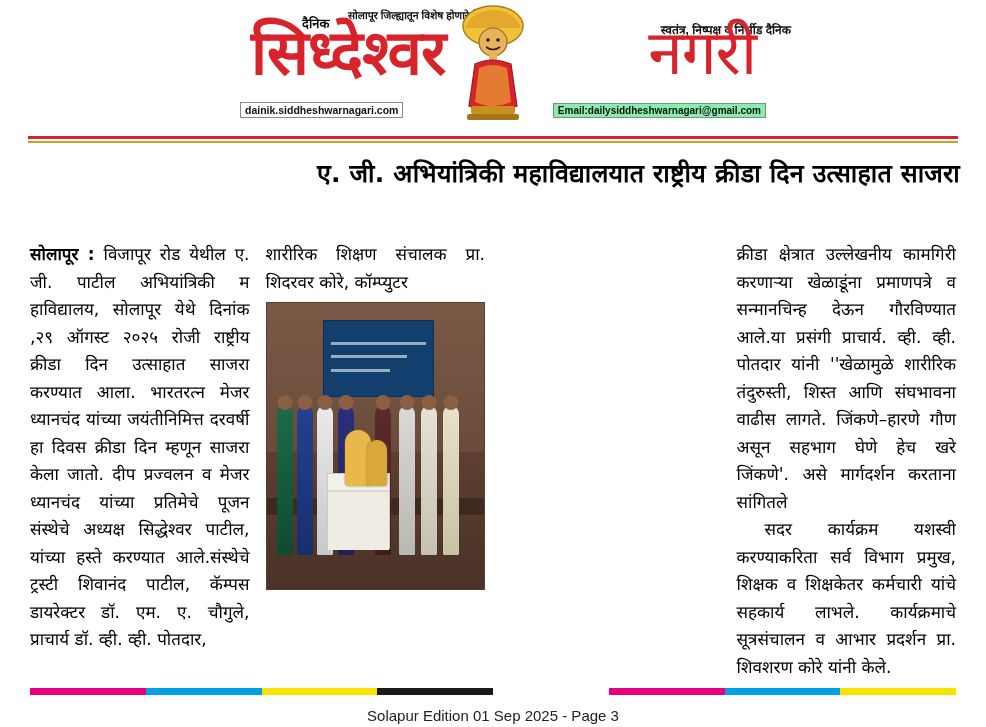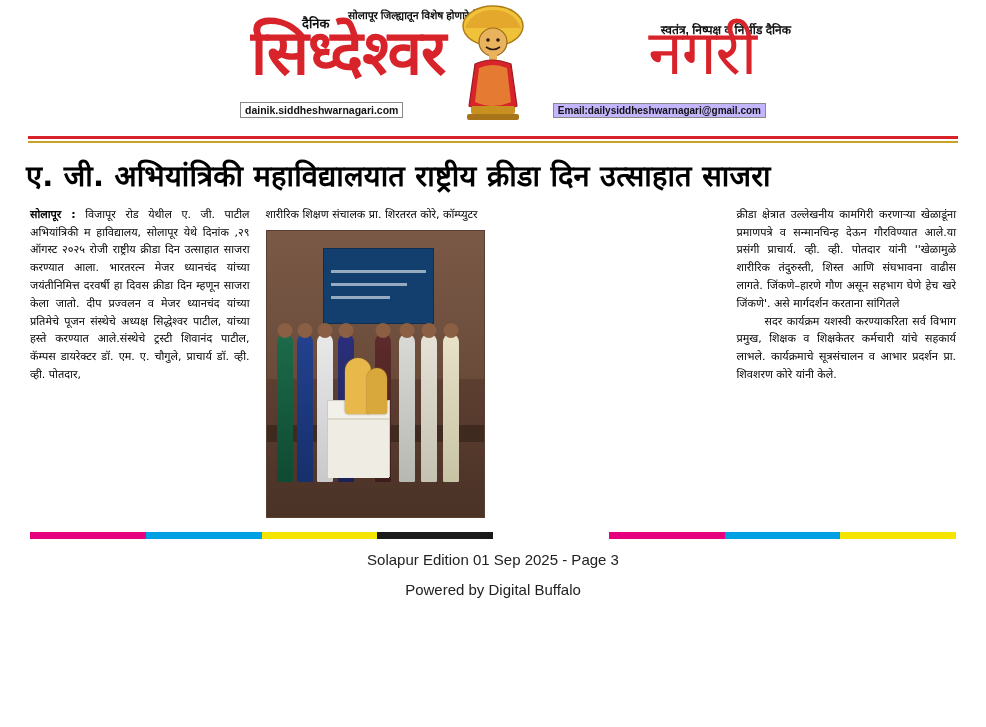--- a/index.html
+++ b/index.html
@@ -109,62 +109,63 @@
   }
   .mast-email {
     position: absolute;
     right: 180px;
     bottom: 14px;
     font-size: 10px;
     color: #111;
     font-weight: bold;
     border: 1px solid #888;
     padding: 1px 4px;
-    background: #c4b5fd;
+    background: #86efac;
   }
 
   .rule-red {
     width: calc(100% - 56px);
     margin: 4px auto 0 auto;
     height: 3px;
     background: #d8232a;
   }
   .rule-gold {
     width: calc(100% - 56px);
     margin: 2px auto 0 auto;
     height: 2px;
     background: #c8a227;
   }
 
   
   .headline {
-    text-align: left;
+    text-align: right;
     font-family: "DejaVu Sans", sans-serif;
-    font-size: 29px;
+    font-size: 25px;
     font-weight: bold;
     color: #000;
     padding: 16px 26px 8px 26px;
     line-height: 1.2;
     letter-spacing: 0.2px;
   }
 
   
   .body-wrap {
     display: flex;
     gap: 16px;
     padding: 4px 30px 0 30px;
     box-sizing: border-box;
   }
   .col {
     flex: 1 1 0;
     font-family: "DejaVu Sans", sans-serif;
-    font-size: 11px;
+    font-size: 17px;
     line-height: 1.62;
     text-align: justify;
     color: #000;
+    margin-top: 40px;
   }
   .col.mid {
     position: relative;
   }
   .lead {
     font-weight: bold;
   }
   .col p {
     margin: 0;
   }
@@ -330,21 +331,21 @@
 
   <div class="headline">ए. जी. अभियांत्रिकी महाविद्यालयात राष्ट्रीय क्रीडा दिन उत्साहात साजरा</div>
 
   <div class="body-wrap">
 
     <div class="col">
       <p><span class="lead">सोलापूर :</span><span> विजापूर रोड येथील ए. जी. पाटील अभियांत्रिकी म हाविद्यालय, सोलापूर येथे दिनांक ,२९ ऑगस्ट २०२५ रोजी राष्ट्रीय क्रीडा दिन उत्साहात साजरा करण्यात आला. भारतरत्न मेजर ध्यानचंद यांच्या जयंतीनिमित्त दरवर्षी हा दिवस क्रीडा दिन म्हणून साजरा केला जातो. दीप प्रज्वलन व मेजर ध्यानचंद यांच्या प्रतिमेचे पूजन संस्थेचे अध्यक्ष सिद्धेश्वर पाटील, यांच्या हस्ते करण्यात आले.संस्थेचे ट्रस्टी शिवानंद पाटील, कॅम्पस डायरेक्टर डॉ. एम. ए. चौगुले, प्राचार्य डॉ. व्ही. व्ही. पोतदार,</span></p>
     </div>
 
     <div class="col mid">
-      <p>शारीरिक शिक्षण संचालक प्रा. शिरतरत कोरे, कॉम्प्युटर</p>
+      <p>शारीरिक शिक्षण संचालक प्रा. शिदरवर कोरे, कॉम्प्युटर</p>
 
       <div class="photo">
         <div class="ph-wall"></div>
         <div class="ph-banner">
           <div class="ph-banner-txt"></div>
           <div class="ph-banner-txt b2"></div>
           <div class="ph-banner-txt b3"></div>
         </div>
         <div class="ph-floor"></div>
         <div class="ph-stage"></div>

